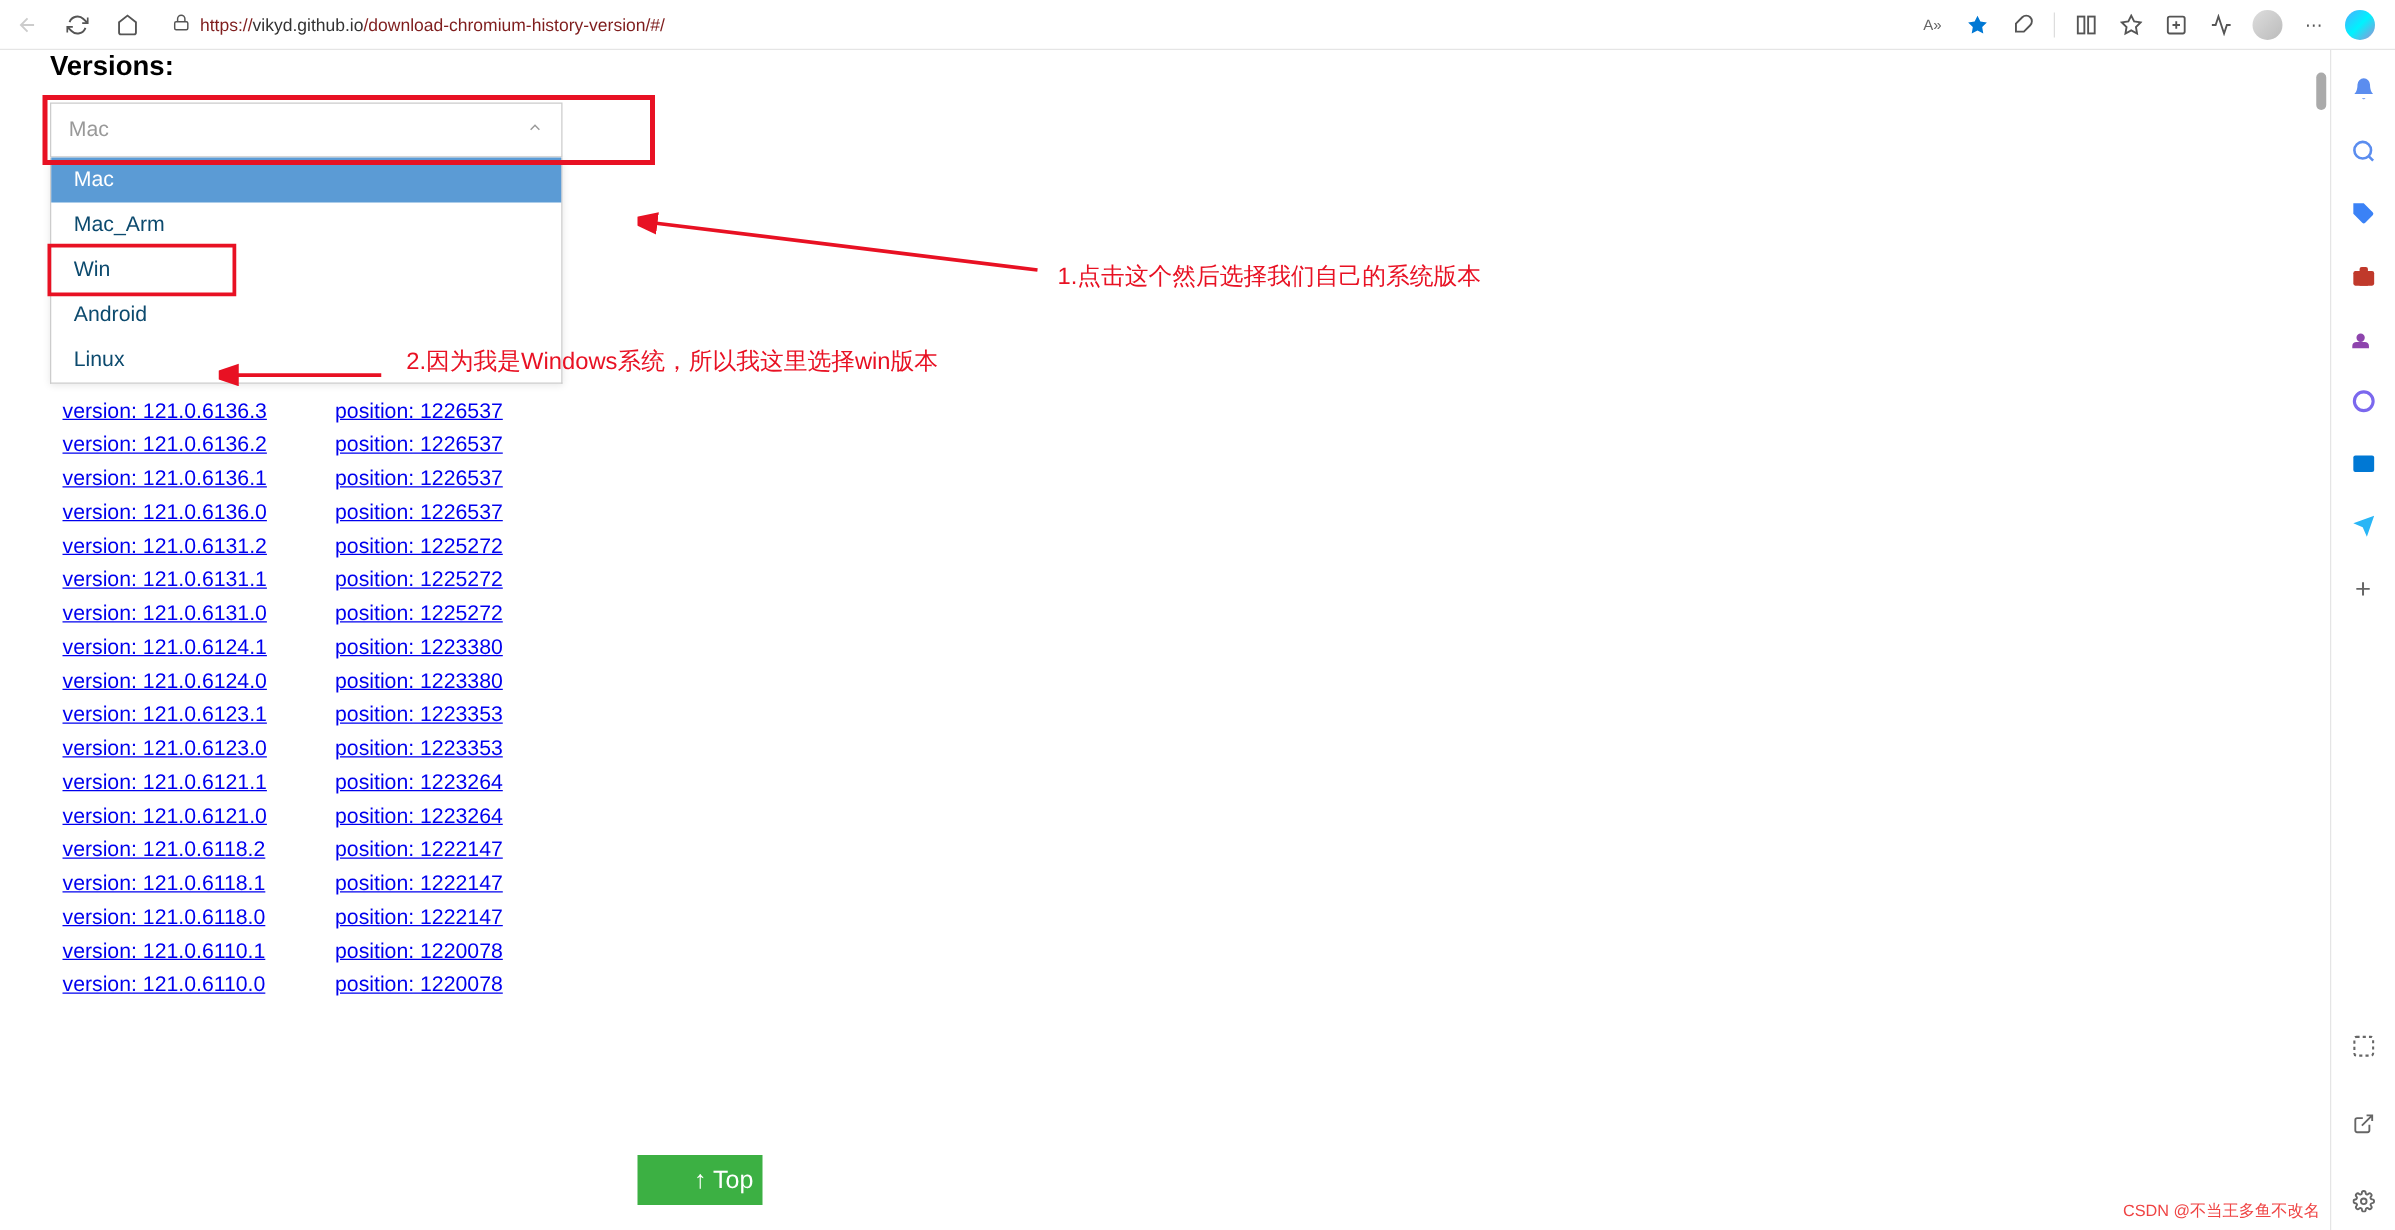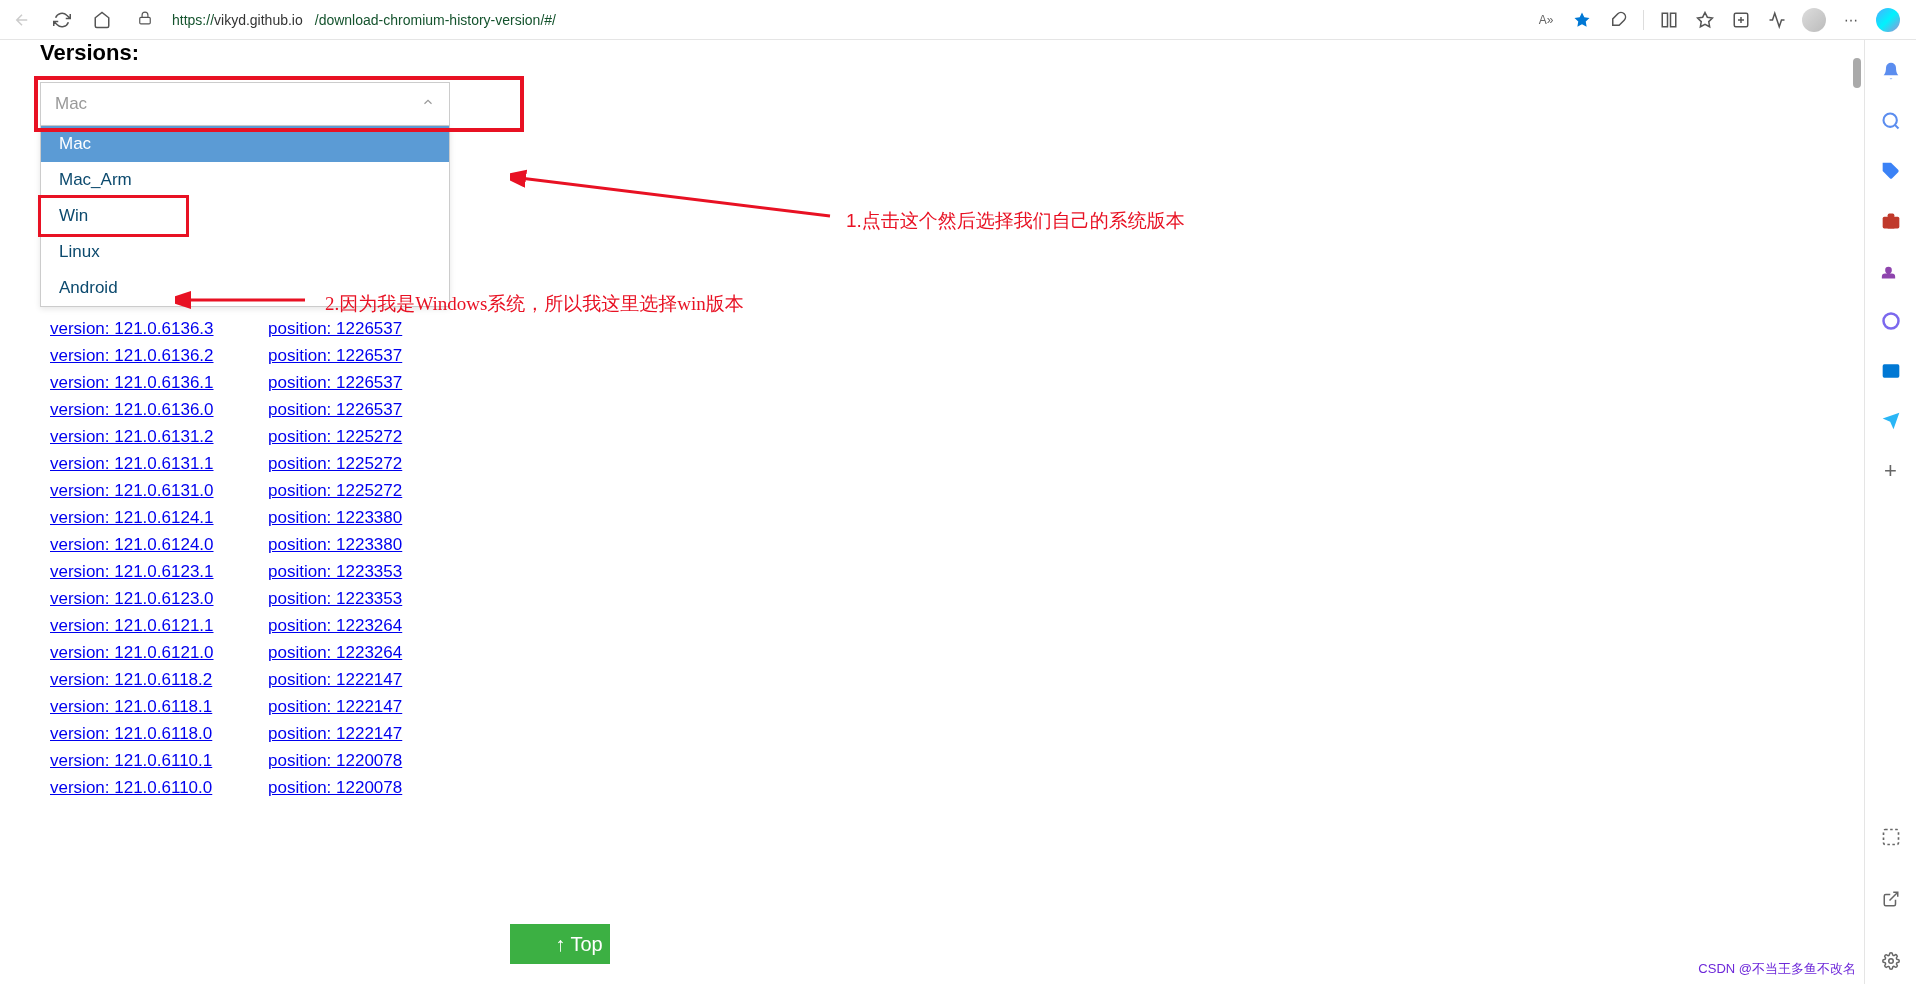--- a/index.html
+++ b/index.html
@@ -3,21 +3,21 @@
 <meta charset="utf-8">
 <style>
 * { margin: 0; padding: 0; box-sizing: border-box; }
 body { font-family: -apple-system, BlinkMacSystemFont, "Segoe UI", Arial, sans-serif; font-size: 14px; background: #fff; width: 1916px; height: 984px; overflow: hidden; position: relative; }
 .browser-chrome { height: 40px; display: flex; align-items: center; padding: 0 8px; gap: 12px; border-bottom: 1px solid #e5e5e5; }
 .nav-btn { width: 28px; height: 28px; display: flex; align-items: center; justify-content: center; color: #555; cursor: pointer; }
 .nav-btn.disabled { color: #ccc; }
 .url-bar { flex: 1; display: flex; align-items: center; gap: 8px; margin-left: 10px; }
 .url-lock { color: #555; }
 .url-text { font-size: 14px; color: #333; }
-.url-text .gray { color: #14532d; margin-left: 12px; }
+.url-text .gray { color: #7f1d1d; }
 .toolbar-right { display: flex; align-items: center; gap: 14px; padding-right: 8px; }
 .toolbar-icon { width: 22px; height: 22px; display: flex; align-items: center; justify-content: center; color: #555; }
 .star-filled { color: #0078d4; }
 .avatar { width: 24px; height: 24px; border-radius: 50%; background: linear-gradient(135deg,#ddd,#bbb); }
 .copilot { width: 24px; height: 24px; border-radius: 50%; background: linear-gradient(135deg,#4facfe,#00f2fe,#a18cd1); }
 .divider { width: 1px; height: 20px; background: #ddd; }
 .content-wrapper { position: absolute; top: 40px; left: 0; right: 52px; bottom: 0; overflow: hidden; }
 .right-sidebar { position: absolute; right: 0; top: 40px; width: 52px; height: calc(100% - 40px); border-left: 1px solid #e5e5e5; display: flex; flex-direction: column; align-items: center; padding-top: 20px; gap: 28px; }
 .sb-icon { width: 22px; height: 22px; display: flex; align-items: center; justify-content: center; }
 .scrollbar-track { position: absolute; right: 52px; top: 40px; width: 14px; height: 60px; background: transparent; display: flex; align-items: flex-start; justify-content: center; padding-top: 18px; }
@@ -33,21 +33,21 @@
 .dd-item { padding: 8px 18px; font-size: 17px; color: #0c4a6e; cursor: pointer; position: relative; }
 .dd-item.highlighted { background: #5b9bd5; color: #fff; }
 .red-box2 { position: absolute; left: -3px; top: -3px; right: 260px; bottom: -3px; border: 3px solid #e81123; pointer-events: none; }
 .version-list { margin-top: 8px; margin-left: 10px; }
 .version-row { display: flex; gap: 30px; font-size: 17px; line-height: 27px; }
 .version-link { color: #0000ee; text-decoration: underline; min-width: 188px; cursor: pointer; }
 .position-link { color: #0000ee; text-decoration: underline; cursor: pointer; }
 .annotation { position: absolute; color: #e81123; font-size: 19px; font-family: "Microsoft YaHei", sans-serif; }
 .arrow-svg { position: absolute; pointer-events: none; }
 .top-btn { position: absolute; bottom: 20px; left: 510px; width: 100px; height: 40px; background: #3cb043; color: #fff; font-size: 20px; display: flex; align-items: center; justify-content: center; cursor: pointer; padding-left: 38px; }
-.watermark { position: absolute; bottom: 6px; right: 60px; color: #6d28d9; font-size: 13px; }
+.watermark { position: absolute; bottom: 6px; right: 60px; color: #ef4444; font-size: 13px; }
 </style>
 </head>
 <body>
 
 <div class="browser-chrome">
   <div class="nav-btn disabled">
       <svg width="18" height="18" viewBox="0 0 24 24" fill="none" stroke="currentColor" stroke-width="2">
         <path d="M19 12H5M12 19l-7-7 7-7"></path>
       </svg>
     </div>
@@ -184,22 +184,22 @@
       <div class="dropdown-input">
         <span>Mac</span>
         <span><svg width="14" height="14" viewBox="0 0 24 24" fill="none" stroke="#999" stroke-width="2">
               <path d="M18 15l-6-6-6 6"></path>
             </svg></span>
       </div>
       <div class="dropdown-list" id="dd-list">
           <div class="dd-item highlighted">Mac</div>
           <div class="dd-item">Mac_Arm</div>
           <div class="dd-item" style="position: relative;">Win<div class="red-box2"></div></div>
+          <div class="dd-item">Android</div>
           <div class="dd-item">Linux</div>
-          <div class="dd-item">Android</div>
         </div>
     </div>
     <div class="version-list" id="version-list">
         <div class="version-row">
           <a class="version-link" href="#">version: 121.0.6136.3</a>
           <a class="position-link" href="#">position: 1226537</a>
         </div>
         <div class="version-row">
           <a class="version-link" href="#">version: 121.0.6136.2</a>
           <a class="position-link" href="#">position: 1226537</a>
@@ -282,18 +282,18 @@
   <div class="annotation" style="left:846px;top:168px;">1.点击这个然后选择我们自己的系统版本</div>
 
   <svg class="arrow-svg" style="left:175px;top:250px;" width="140" height="20">
     <defs>
         <marker id="ah2" markerWidth="10" markerHeight="10" refX="2" refY="3" orient="auto">
           <path d="M0,0 L0,6 L9,3 z" fill="#e81123"></path>
         </marker>
       </defs>
     <line x1="130" y1="10" x2="10" y2="10" stroke="#e81123" stroke-width="3" marker-end="url(#ah2)"></line>
   </svg>
-  <div class="annotation" style="left:325px;top:251px;font-family:Liberation Serif, serif;">2.因为我是Windows系统，所以我这里选择win版本</div>
+  <div class="annotation" style="left:325px;top:236px;">2.因为我是Windows系统，所以我这里选择win版本</div>
 
   <div class="top-btn">↑ Top</div>
 </div>
 
 <div class="watermark">CSDN @不当王多鱼不改名</div>
 
 </body></html>

